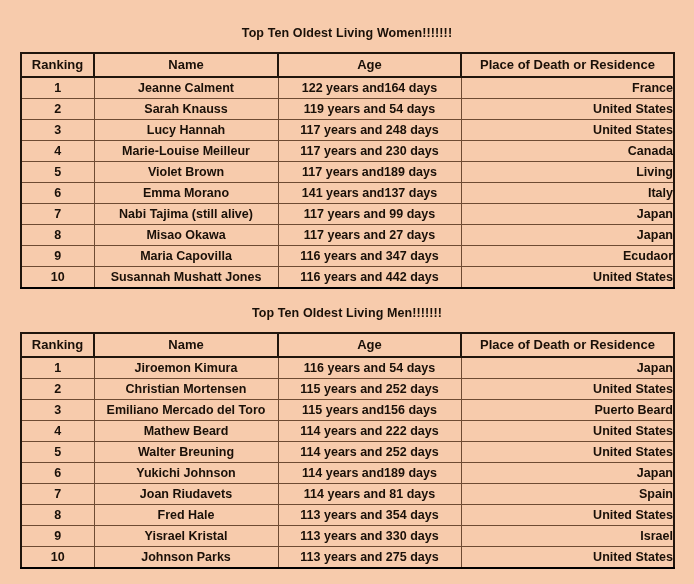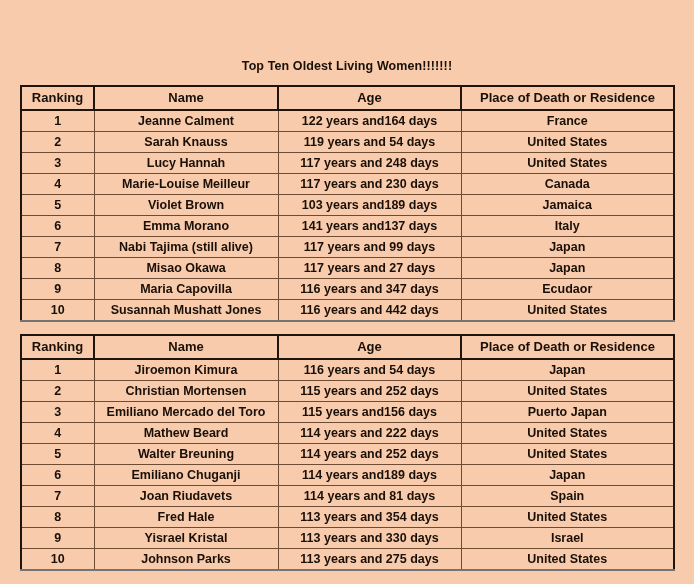--- a/index.html
+++ b/index.html
@@ -20,21 +20,21 @@
     height: 584px;
     box-sizing: border-box;
   }
   .section-title {
     text-align: center;
     font-size: 12.5px;
     font-weight: bold;
     letter-spacing: 0.1px;
     color: #1a1008;
   }
-  #title-women { padding-top: 11px; margin-top: 48px; }
+  #title-women { padding-top: 26px; }
   #title-men   { padding-top: 17px; }
 
   .table-wrap {
     padding: 0 21px 0 20px;
     margin-top: 12px;
   }
   table.rank-table {
     width: 653px;
     border-collapse: collapse;
     table-layout: fixed;
@@ -61,23 +61,23 @@
   table.rank-table thead th {
     border: 2px solid #20150c;
     font-size: 13px;
     height: 22px;
     line-height: 22px;
   }
   table.rank-table tbody td {
     font-size: 12.5px;
   }
   table.rank-table tbody td.col-rank { font-size: 12.5px; }
-  table.rank-table tbody tr:last-child td { border-bottom: 2px solid #737373; }
+  table.rank-table tbody tr:last-child td { border-bottom: 2px solid #000000; }
   table.rank-table tbody td:first-child { border-left: 2px solid #20150c; }
-  table.rank-table tbody td:last-child  { border-right: 2px solid #20150c; }
+  table.rank-table tbody td:last-child  { border-right: 2px solid #20150c; text-align: right; }
 
   .source {
     text-align: center;
     font-size: 12.5px;
     font-weight: bold;
     margin-top: 23px;
     color: #1a1008;
   }
 </style>
 </head>
@@ -124,22 +124,22 @@
         </tr>
         <tr>
           <td class="col-rank">4</td>
           <td>Marie-Louise Meilleur</td>
           <td>117 years and 230 days</td>
           <td>Canada</td>
         </tr>
         <tr>
           <td class="col-rank">5</td>
           <td>Violet Brown</td>
-          <td>103 years and189 days</td>
-          <td>Jamaica</td>
+          <td>117 years and189 days</td>
+          <td>Living</td>
         </tr>
         <tr>
           <td class="col-rank">6</td>
           <td>Emma Morano</td>
           <td>141 years and137 days</td>
           <td>Italy</td>
         </tr>
         <tr>
           <td class="col-rank">7</td>
           <td>Nabi Tajima (still alive)</td>
@@ -161,20 +161,21 @@
         <tr>
           <td class="col-rank">10</td>
           <td>Susannah Mushatt Jones</td>
           <td>116 years and 442 days</td>
           <td>United States</td>
         </tr>
       </tbody>
     </table>
   </div>
 
+  <div class="section-title" id="title-men">Top Ten Oldest Living Men!!!!!!!</div>
 
   <div class="table-wrap">
     <table class="rank-table">
       <colgroup>
         <col class="c-rank">
           <col class="c-name">
           <col class="c-age">
           <col class="c-place">
       </colgroup>
       <thead>
@@ -195,37 +196,37 @@
         <tr>
           <td class="col-rank">2</td>
           <td>Christian Mortensen</td>
           <td>115 years and 252 days</td>
           <td>United States</td>
         </tr>
         <tr>
           <td class="col-rank">3</td>
           <td>Emiliano Mercado del Toro</td>
           <td>115 years and156 days</td>
-          <td>Puerto Japan</td>
+          <td>Puerto Beard</td>
         </tr>
         <tr>
           <td class="col-rank">4</td>
           <td>Mathew Beard</td>
           <td>114 years and 222 days</td>
           <td>United States</td>
         </tr>
         <tr>
           <td class="col-rank">5</td>
           <td>Walter Breuning</td>
           <td>114 years and 252 days</td>
           <td>United States</td>
         </tr>
         <tr>
           <td class="col-rank">6</td>
-          <td>Emiliano Chuganji</td>
+          <td>Yukichi Johnson</td>
           <td>114 years and189 days</td>
           <td>Japan</td>
         </tr>
         <tr>
           <td class="col-rank">7</td>
           <td>Joan Riudavets</td>
           <td>114 years and 81 days</td>
           <td>Spain</td>
         </tr>
         <tr>

